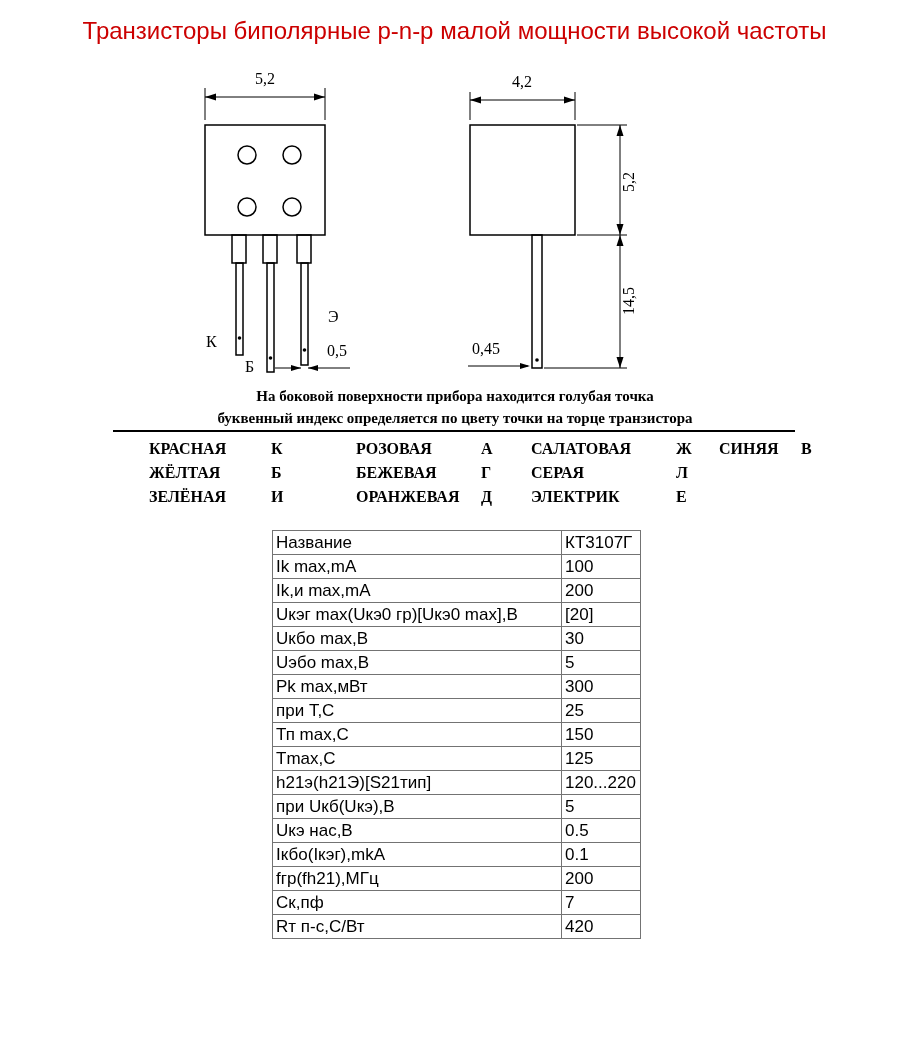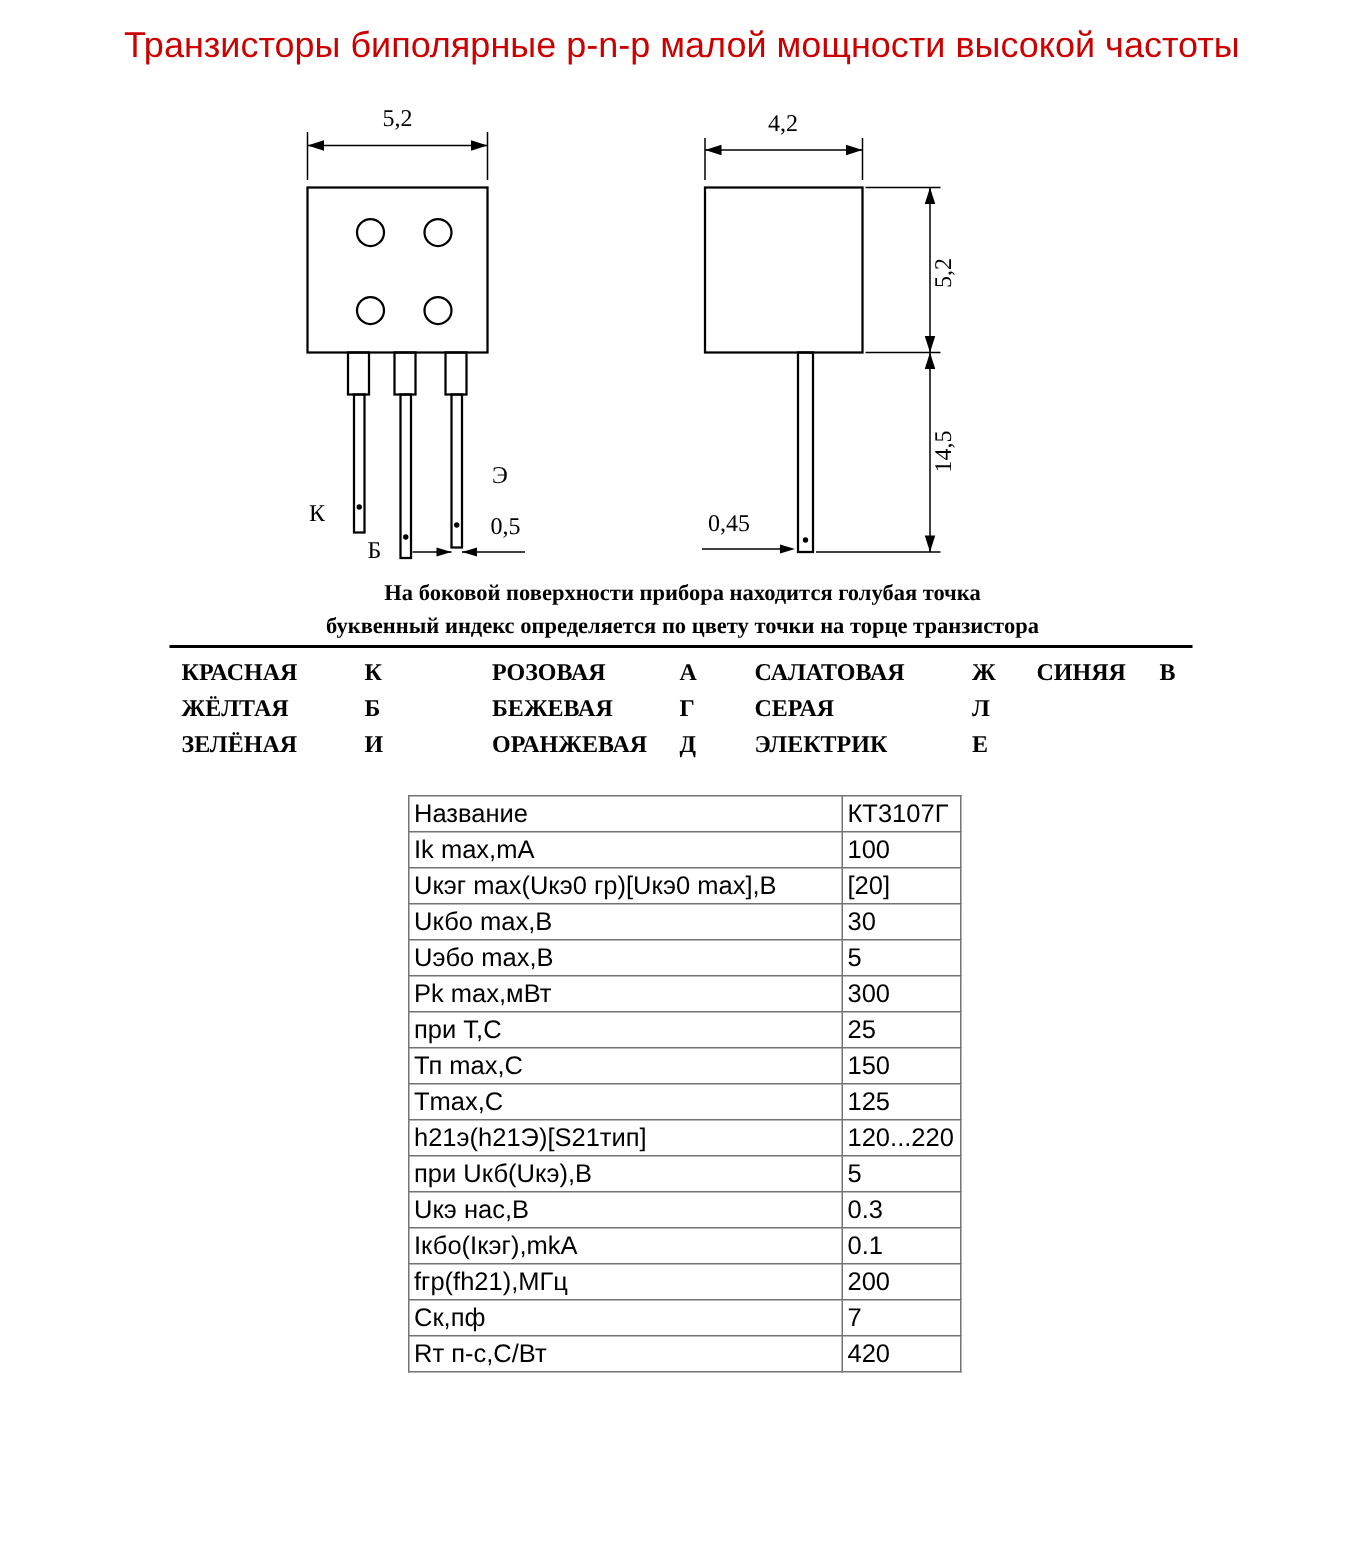--- a/index.html
+++ b/index.html
@@ -10,21 +10,21 @@
   #drawing{position:absolute;top:60px;left:0;}
   #drawing text{font-family:"Liberation Serif",serif;font-size:16px;fill:#000;stroke:none;}
   .notes{position:absolute;left:110px;width:690px;text-align:center;
          font-family:"Liberation Serif",serif;font-weight:bold;font-size:15px;white-space:nowrap;}
   .note1{top:388px;}
   .note2{top:410px;}
   .rule{position:absolute;top:430px;left:113px;width:682px;border-top:2px solid #000;height:0;}
   .colors{position:absolute;top:437px;left:121px;
           font-family:"Liberation Serif",serif;font-weight:bold;font-size:16px;}
   .crow{display:grid;grid-template-columns:122px 85px 125px 50px 145px 43px 82px 40px;
-        height:24px;line-height:24px;white-space:nowrap;}
+        height:24px;line-height:24px;white-space:nowrap;margin-left:28px;}
   table.specs{position:absolute;top:530px;left:272px;border-collapse:collapse;
               font-size:17px;table-layout:fixed;}
   table.specs td{border:1px solid #737373;padding:0 3px;height:23px;line-height:23px;
                  white-space:nowrap;overflow:visible;}
   td.k{width:282px;}
   td.v{width:72px;}
 </style>
 </head>
 <body>
 
@@ -139,20 +139,24 @@
     <tbody>
       <tr>
           <td class="k">Название</td>
           <td class="v">КТ3107Г</td>
         </tr>
       <tr>
           <td class="k">Ik max,mA</td>
           <td class="v">100</td>
         </tr>
       <tr>
+          <td class="k">Ik,и max,mA</td>
+          <td class="v">200</td>
+        </tr>
+      <tr>
           <td class="k">Uкэг max(Uкэ0 гр)[Uкэ0 max],B</td>
           <td class="v">[20]</td>
         </tr>
       <tr>
           <td class="k">Uкбо max,B</td>
           <td class="v">30</td>
         </tr>
       <tr>
           <td class="k">Uэбо max,B</td>
           <td class="v">5</td>
@@ -176,21 +180,21 @@
       <tr>
           <td class="k">h21э(h21Э)[S21тип]</td>
           <td class="v">120...220</td>
         </tr>
       <tr>
           <td class="k">при Uкб(Uкэ),B</td>
           <td class="v">5</td>
         </tr>
       <tr>
           <td class="k">Uкэ нас,B</td>
-          <td class="v">0.3</td>
+          <td class="v">0.5</td>
         </tr>
       <tr>
           <td class="k">Iкбо(Iкэг),mkA</td>
           <td class="v">0.1</td>
         </tr>
       <tr>
           <td class="k">fгр(fh21),МГц</td>
           <td class="v">200</td>
         </tr>
       <tr>

